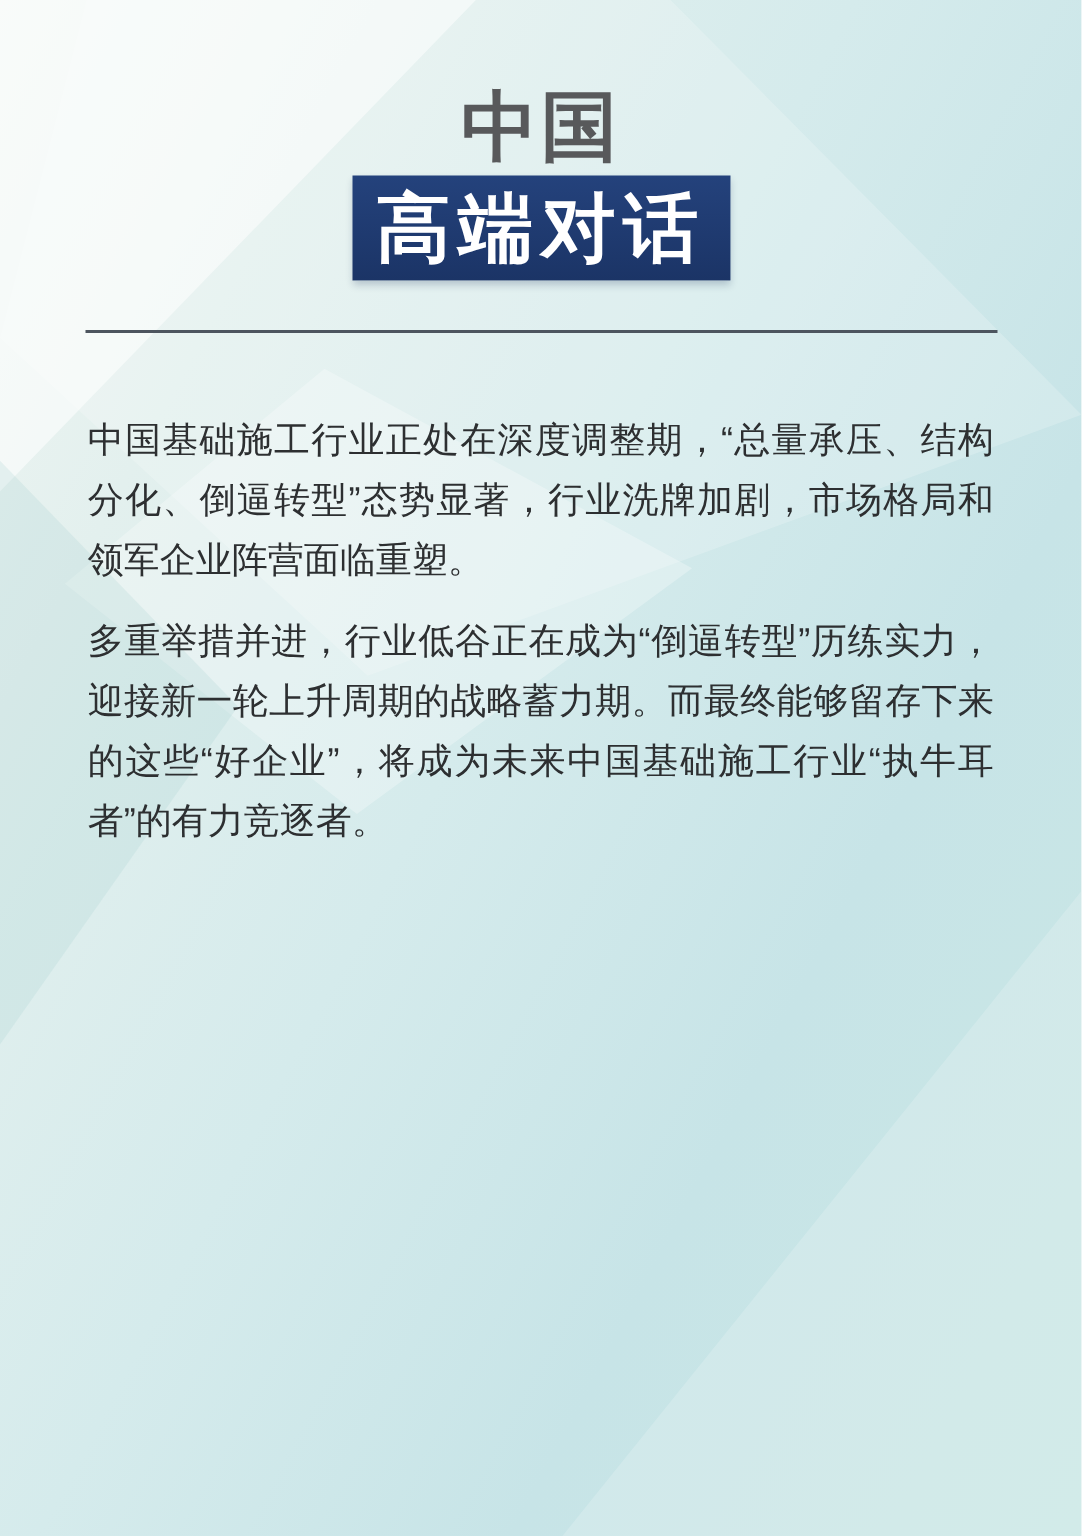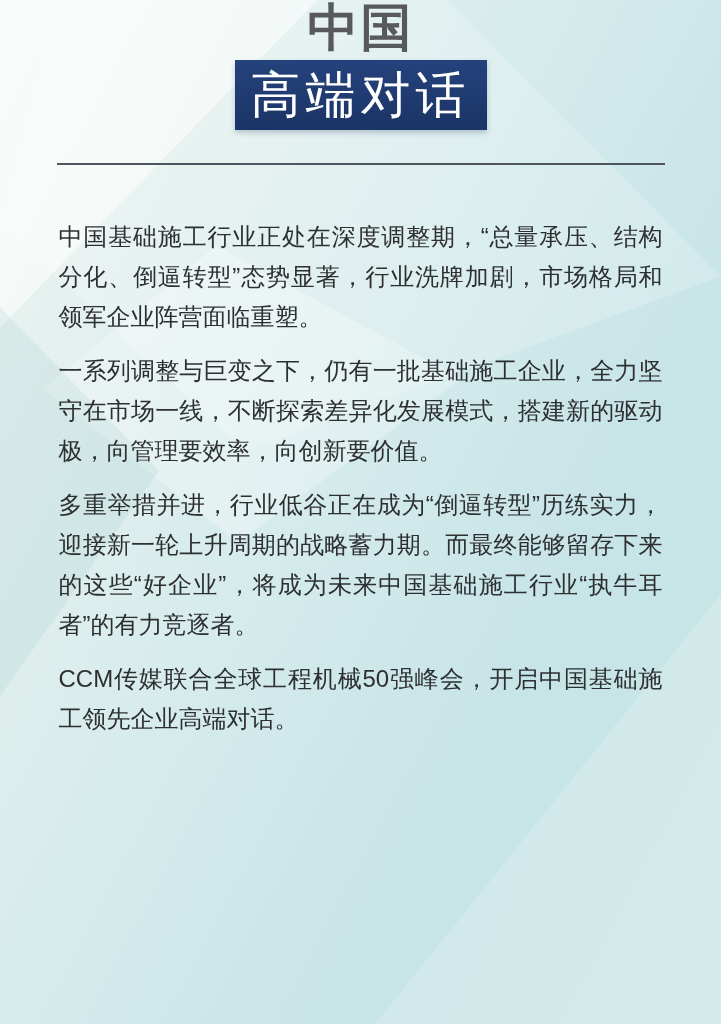--- a/index.html
+++ b/index.html
@@ -30,35 +30,35 @@
   .facet.f4 {
     background: rgba(255,255,255,0.18);
     clip-path: polygon(100% 58%, 100% 100%, 52% 100%);
   }
   .facet.f5 {
     background: rgba(150,200,200,0.18);
     clip-path: polygon(0 30%, 22% 46%, 0 68%);
   }
   .content { position: relative; z-index: 2; }
 
-  header { text-align: center; }
+  header { text-align: center; padding-top: 57px; }
   .title-line {
     font-size: 51px;
     line-height: 56px;
     font-weight: 800;
     letter-spacing: 2px;
     color: #58595b;
   }
   .badge {
     display: inline-block;
     margin-top: 4px;
     background: linear-gradient(180deg, #24427c 0%, #1b3466 100%);
     color: #ffffff;
     font-family: "Liberation Serif", "DejaVu Serif", serif;
-    font-weight: 400;
+    font-weight: 700;
     font-size: 50px;
     line-height: 60px;
     padding: 5px 16px;
     letter-spacing: 5px;
     box-shadow: 0 3px 5px rgba(20, 40, 80, 0.22);
   }
 
   .divider {
     width: 608px; height: 2px;
     background: #4d555f;
@@ -93,18 +93,16 @@
       <div class="title-line">中国</div>
       <div>
         <span class="badge">高端对话</span>
       </div>
     </header>
 
     <div class="divider"></div>
 
     <article>
       <p>中国基础施工行业正处在深度调整期，“总量承压、结构分化、倒逼转型”态势显著，行业洗牌加剧，市场格局和领军企业阵营面临重塑。</p>
-      <p>一系列调整与巨变之下，仍有一批基础施工企业，全力坚守在市场一线，不断探索差异化发展模式，搭建新的驱动极，向管理要效率，向创新要价值。</p>
       <p>多重举措并进，行业低谷正在成为“倒逼转型”历练实力，迎接新一轮上升周期的战略蓄力期。而最终能够留存下来的这些“好企业”，将成为未来中国基础施工行业“执牛耳者”的有力竞逐者。</p>
-      <p>CCM传媒联合全球工程机械50强峰会，开启中国基础施工领先企业高端对话。</p>
     </article>
   </div>
 </div>
 
 </body></html>

